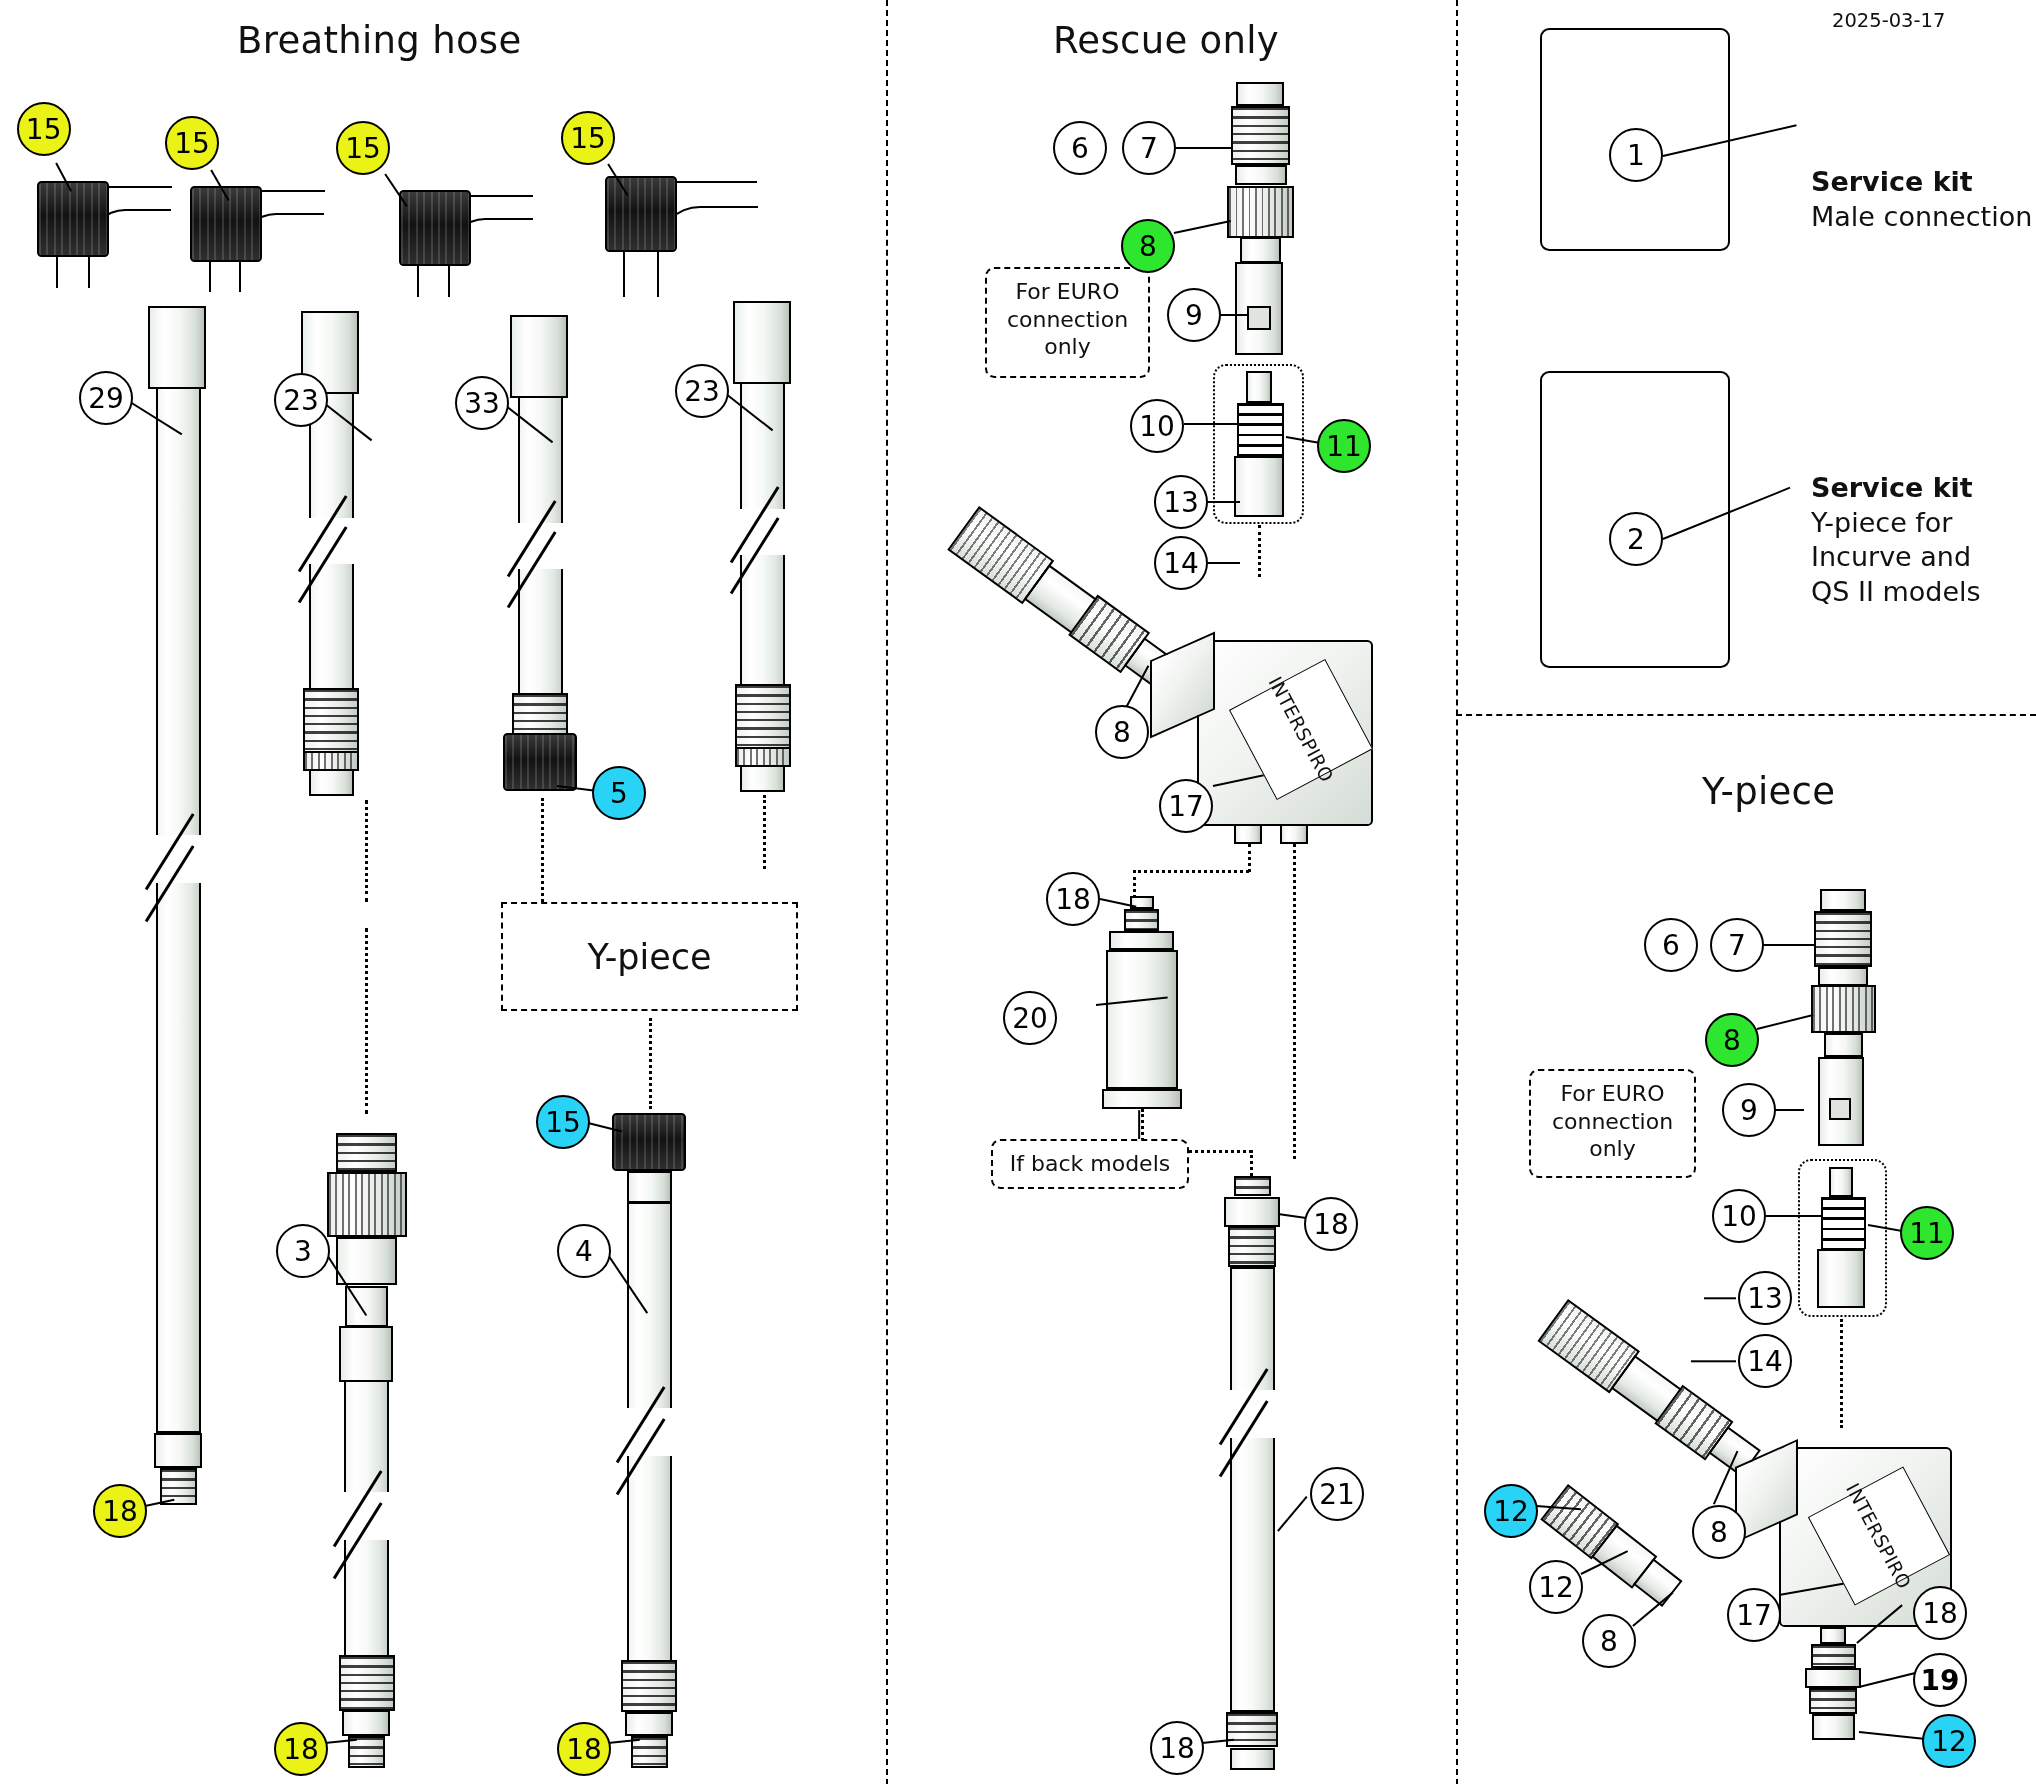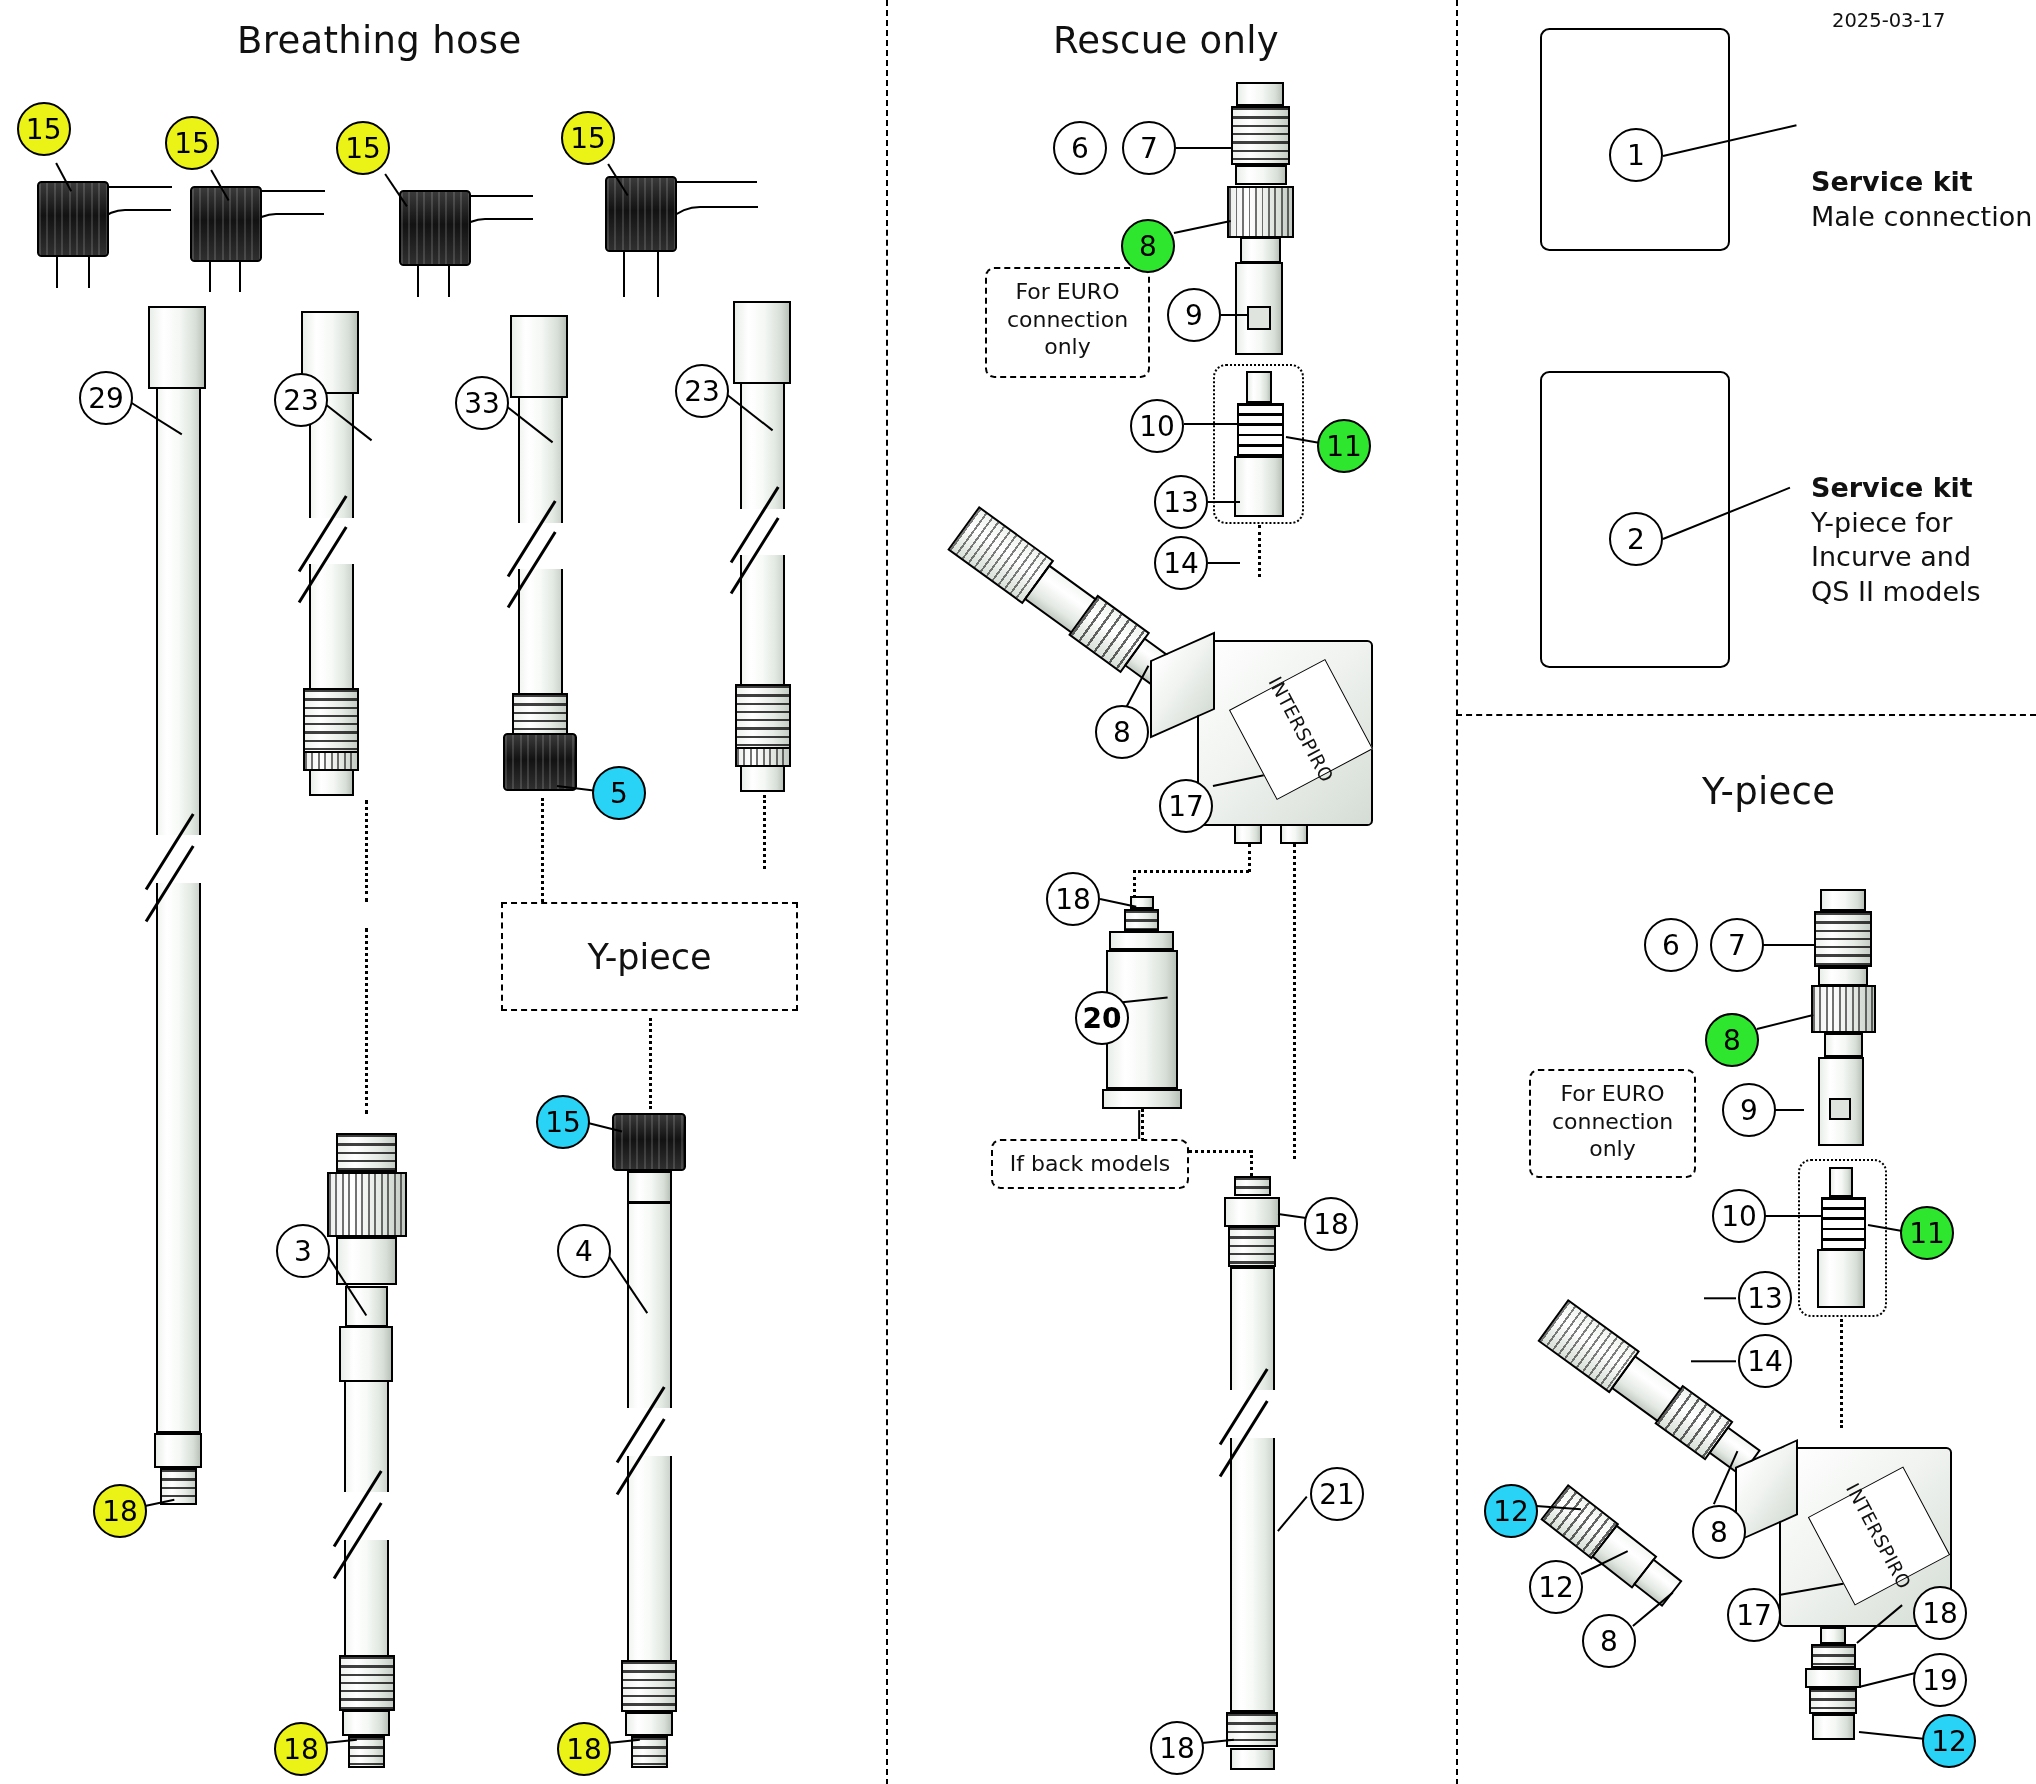--- a/index.html
+++ b/index.html
@@ -475,21 +475,21 @@
 
   <div class="balloon" style="left:1046px; top:872px;">18</div>
   <div class="leader" style="left:1100px; top:898px; width:37px; transform:rotate(12deg);"></div>
 
   <div class="fit" style="left:1130px; top:896px; width:24px; height:13px;"></div>
   <div class="ridges" style="left:1124px; top:909px; width:35px; height:22px;"></div>
   <div class="fit" style="left:1109px; top:931px; width:65px; height:18.6px;"></div>
   <div class="fit" style="left:1106px; top:950px; width:72px; height:139px;"></div>
   <div class="fit" style="left:1102px; top:1089px; width:80px; height:20.4px;"></div>
 
-  <div class="balloon" style="left:1075px; top:991px;font-weight:bold;">20</div>
+  <div class="balloon" style="left:1003px; top:991px;">20</div>
   <div class="leader" style="left:1096px; top:1004px; width:72px; transform:rotate(-6deg);"></div>
 
   <div class="dotline" style="left:1141px; top:1109px; height:43px;"></div>
   <div class="dotline-h" style="left:1141px; top:1150px; width:111px;"></div>
   <div class="dotline" style="left:1250px; top:1150px; height:26px;"></div>
 
   <div class="note center" style="left:991px; top:1139px; width:198px; height:50px; display:flex; align-items:center; justify-content:center;">
     <span>If back models</span>
   </div>
   <div class="leader" style="left:1139px; top:1109px; width:32px; transform:rotate(90deg);"></div>
@@ -614,20 +614,20 @@
 
   <div class="fit" style="left:1820px; top:1627px; width:26px; height:16.7px;"></div>
   <div class="ridges" style="left:1811px; top:1644px; width:45px; height:24px;"></div>
   <div class="fit" style="left:1805px; top:1668px; width:56px; height:20.4px;"></div>
   <div class="ridges" style="left:1809px; top:1688px; width:48px; height:26px;"></div>
   <div class="fit" style="left:1812px; top:1714px; width:43px; height:26px;"></div>
 
   <div class="balloon" style="left:1913px; top:1586px;">18</div>
   <div class="leader" style="left:1857px; top:1642px; width:59px; transform:rotate(-40deg);"></div>
 
-  <div class="balloon" style="left:1913px; top:1653px;">19</div>
+  <div class="balloon" style="left:1913px; top:1653px;font-weight:bold;">19</div>
   <div class="leader" style="left:1859px; top:1686px; width:58px; transform:rotate(-14deg);"></div>
 
   <div class="balloon cyan" style="left:1922px; top:1714px;">12</div>
   <div class="leader" style="left:1859px; top:1731px; width:67px; transform:rotate(6deg);"></div>
 
 </div>
 
 
 </body></html>

